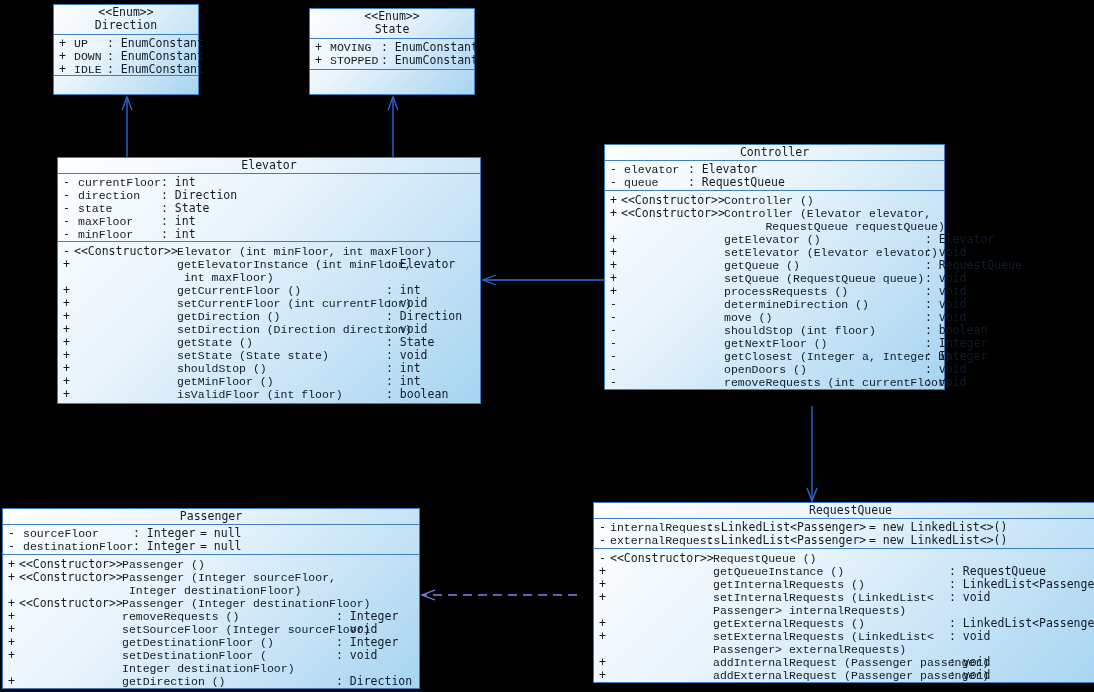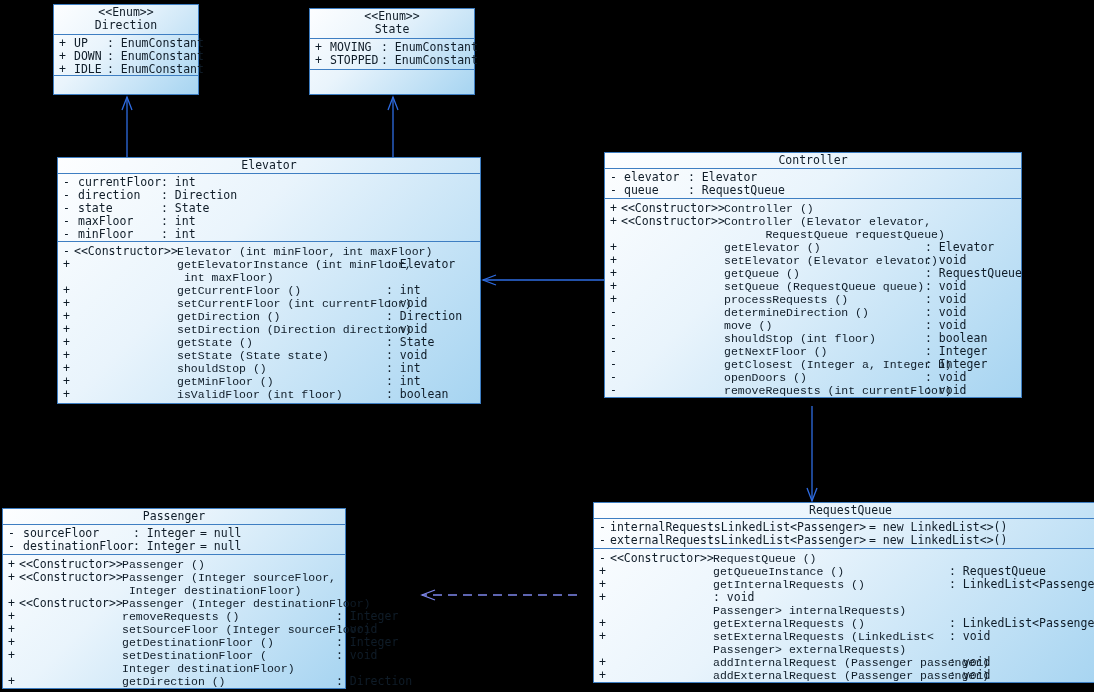--- a/index.html
+++ b/index.html
@@ -19,21 +19,21 @@
     border:1px solid #3e7ec2;
     background:linear-gradient(135deg,#fdfeff 0%,#e9f4fc 38%,#a6d4f1 100%);
   }
   .title{ text-align:center; height:15px; line-height:15px; white-space:pre; }
   .title2{ text-align:center; height:28px; padding-top:1px; line-height:13px; white-space:pre; }
   .sec{ border-top:1px solid #3e7ec2; box-sizing:border-box; overflow:visible; }
   .attrs{ padding-top:2px; }
   .methods{ padding-top:3px; }
   .row{ display:flex; height:13px; line-height:13px; white-space:pre; padding-left:5px; }
   .attr .f-v{ flex:none; width:var(--av,15px); }
-  .attr .f-n{ flex:none; width:var(--an,83px); }
+  .attr .f-n{ flex:none; width:var(--an,83px);font-family:Liberation Mono, monospace; }
   .attr .f-t{ flex:none; width:var(--at,auto); }
   .attr .f-d{ flex:none;text-align:right; }
   .method .f-v{ flex:none; width:11px; }
   .method .f-tag{ flex:none; width:103px; }
   .method .f-n{ flex:none; width:var(--nw,209px);font-family:Liberation Mono, monospace; }
   .method .f-r{ flex:none; }
   svg#wires{ position:absolute; left:0; top:0; pointer-events:none; }
   svg#wires line, svg#wires polyline{ fill:none; }
 </style>
 </head>
@@ -78,21 +78,21 @@
         <div class="row method"><span class="f-v">+</span><span class="f-tag"></span><span class="f-n">getDirection ()</span><span class="f-r">: Direction</span></div>
         <div class="row method"><span class="f-v">+</span><span class="f-tag"></span><span class="f-n">setDirection (Direction direction)</span><span class="f-r">: void</span></div>
         <div class="row method"><span class="f-v">+</span><span class="f-tag"></span><span class="f-n">getState ()</span><span class="f-r">: State</span></div>
         <div class="row method"><span class="f-v">+</span><span class="f-tag"></span><span class="f-n">setState (State state)</span><span class="f-r">: void</span></div>
         <div class="row method"><span class="f-v">+</span><span class="f-tag"></span><span class="f-n">shouldStop ()</span><span class="f-r">: int</span></div>
         <div class="row method"><span class="f-v">+</span><span class="f-tag"></span><span class="f-n">getMinFloor ()</span><span class="f-r">: int</span></div>
         <div class="row method"><span class="f-v">+</span><span class="f-tag"></span><span class="f-n">isValidFloor (int floor)</span><span class="f-r">: boolean</span></div>
       </div>
   </div>
 
-  <div class="uml" style="left:604px;top:152px;width:418px;height:246px;--av:14px;--an:64px;--nw:201px;">
+  <div class="uml" style="left:604px;top:144px;width:341px;height:246px;--av:14px;--an:64px;--nw:201px;">
     <div class="title">Controller</div>
     <div class="sec attrs" style="height:30px;">
         <div class="row attr"><span class="f-v">-</span><span class="f-n">elevator</span><span class="f-t">: Elevator</span><span class="f-d"></span></div>
         <div class="row attr"><span class="f-v">-</span><span class="f-n">queue</span><span class="f-t">: RequestQueue</span><span class="f-d"></span></div>
       </div>
     <div class="sec methods" style="height:199px;">
         <div class="row method"><span class="f-v">+</span><span class="f-tag">&lt;&lt;Constructor&gt;&gt;</span><span class="f-n">Controller ()</span><span class="f-r"></span></div>
         <div class="row method"><span class="f-v">+</span><span class="f-tag">&lt;&lt;Constructor&gt;&gt;</span><span class="f-n">Controller (Elevator elevator,</span><span class="f-r"></span></div>
         <div class="row method"><span class="f-v"></span><span class="f-tag"></span><span class="f-n">      RequestQueue requestQueue)</span><span class="f-r"></span></div>
         <div class="row method"><span class="f-v">+</span><span class="f-tag"></span><span class="f-n">getElevator ()</span><span class="f-r">: Elevator</span></div>
@@ -103,21 +103,21 @@
         <div class="row method"><span class="f-v">-</span><span class="f-tag"></span><span class="f-n">determineDirection ()</span><span class="f-r">: void</span></div>
         <div class="row method"><span class="f-v">-</span><span class="f-tag"></span><span class="f-n">move ()</span><span class="f-r">: void</span></div>
         <div class="row method"><span class="f-v">-</span><span class="f-tag"></span><span class="f-n">shouldStop (int floor)</span><span class="f-r">: boolean</span></div>
         <div class="row method"><span class="f-v">-</span><span class="f-tag"></span><span class="f-n">getNextFloor ()</span><span class="f-r">: Integer</span></div>
         <div class="row method"><span class="f-v">-</span><span class="f-tag"></span><span class="f-n">getClosest (Integer a, Integer b)</span><span class="f-r">: Integer</span></div>
         <div class="row method"><span class="f-v">-</span><span class="f-tag"></span><span class="f-n">openDoors ()</span><span class="f-r">: void</span></div>
         <div class="row method"><span class="f-v">-</span><span class="f-tag"></span><span class="f-n">removeRequests (int currentFloor)</span><span class="f-r">: void</span></div>
       </div>
   </div>
 
-  <div class="uml" style="left:2px;top:508px;width:344px;height:181px;--av:15px;--an:110px;--at:67px;--nw:214px;">
+  <div class="uml" style="left:2px;top:508px;width:418px;height:181px;--av:15px;--an:110px;--at:67px;--nw:214px;">
     <div class="title">Passenger</div>
     <div class="sec attrs" style="height:30px;">
         <div class="row attr"><span class="f-v">-</span><span class="f-n">sourceFloor</span><span class="f-t">: Integer</span><span class="f-d">= null</span></div>
         <div class="row attr"><span class="f-v">-</span><span class="f-n">destinationFloor</span><span class="f-t">: Integer</span><span class="f-d">= null</span></div>
       </div>
     <div class="sec methods" style="height:134px;">
         <div class="row method"><span class="f-v">+</span><span class="f-tag">&lt;&lt;Constructor&gt;&gt;</span><span class="f-n">Passenger ()</span><span class="f-r"></span></div>
         <div class="row method"><span class="f-v">+</span><span class="f-tag">&lt;&lt;Constructor&gt;&gt;</span><span class="f-n">Passenger (Integer sourceFloor,</span><span class="f-r"></span></div>
         <div class="row method"><span class="f-v"></span><span class="f-tag"></span><span class="f-n"> Integer destinationFloor)</span><span class="f-r"></span></div>
         <div class="row method"><span class="f-v">+</span><span class="f-tag">&lt;&lt;Constructor&gt;&gt;</span><span class="f-n">Passenger (Integer destinationFloor)</span><span class="f-r"></span></div>
@@ -133,21 +133,21 @@
   <div class="uml" style="left:577px;top:502px;width:515px;height:181px;margin-left:16px;--av:11px;--an:97px;--at:162px;--nw:236px;">
     <div class="title">RequestQueue</div>
     <div class="sec attrs" style="height:30px;">
         <div class="row attr"><span class="f-v">-</span><span class="f-n">internalRequests</span><span class="f-t">: LinkedList&lt;Passenger&gt;</span><span class="f-d">= new LinkedList&lt;&gt;()</span></div>
         <div class="row attr"><span class="f-v">-</span><span class="f-n">externalRequests</span><span class="f-t">: LinkedList&lt;Passenger&gt;</span><span class="f-d">= new LinkedList&lt;&gt;()</span></div>
       </div>
     <div class="sec methods" style="height:134px;">
         <div class="row method"><span class="f-v">-</span><span class="f-tag">&lt;&lt;Constructor&gt;&gt;</span><span class="f-n">RequestQueue ()</span><span class="f-r"></span></div>
         <div class="row method"><span class="f-v">+</span><span class="f-tag"></span><span class="f-n">getQueueInstance ()</span><span class="f-r">: RequestQueue</span></div>
         <div class="row method"><span class="f-v">+</span><span class="f-tag"></span><span class="f-n">getInternalRequests ()</span><span class="f-r">: LinkedList&lt;Passenger&gt;</span></div>
-        <div class="row method"><span class="f-v">+</span><span class="f-tag"></span><span class="f-r">: void</span></div>
+        <div class="row method"><span class="f-v">+</span><span class="f-tag"></span><span class="f-n">setInternalRequests (LinkedList&lt;</span><span class="f-r">: void</span></div>
         <div class="row method"><span class="f-v"></span><span class="f-tag"></span><span class="f-n">Passenger&gt; internalRequests)</span><span class="f-r"></span></div>
         <div class="row method"><span class="f-v">+</span><span class="f-tag"></span><span class="f-n">getExternalRequests ()</span><span class="f-r">: LinkedList&lt;Passenger&gt;</span></div>
         <div class="row method"><span class="f-v">+</span><span class="f-tag"></span><span class="f-n">setExternalRequests (LinkedList&lt;</span><span class="f-r">: void</span></div>
         <div class="row method"><span class="f-v"></span><span class="f-tag"></span><span class="f-n">Passenger&gt; externalRequests)</span><span class="f-r"></span></div>
         <div class="row method"><span class="f-v">+</span><span class="f-tag"></span><span class="f-n">addInternalRequest (Passenger passenger)</span><span class="f-r">: void</span></div>
         <div class="row method"><span class="f-v">+</span><span class="f-tag"></span><span class="f-n">addExternalRequest (Passenger passenger)</span><span class="f-r">: void</span></div>
       </div>
   </div>
 
   <svg id="wires" width="1094" height="692" viewBox="0 0 1094 692">

